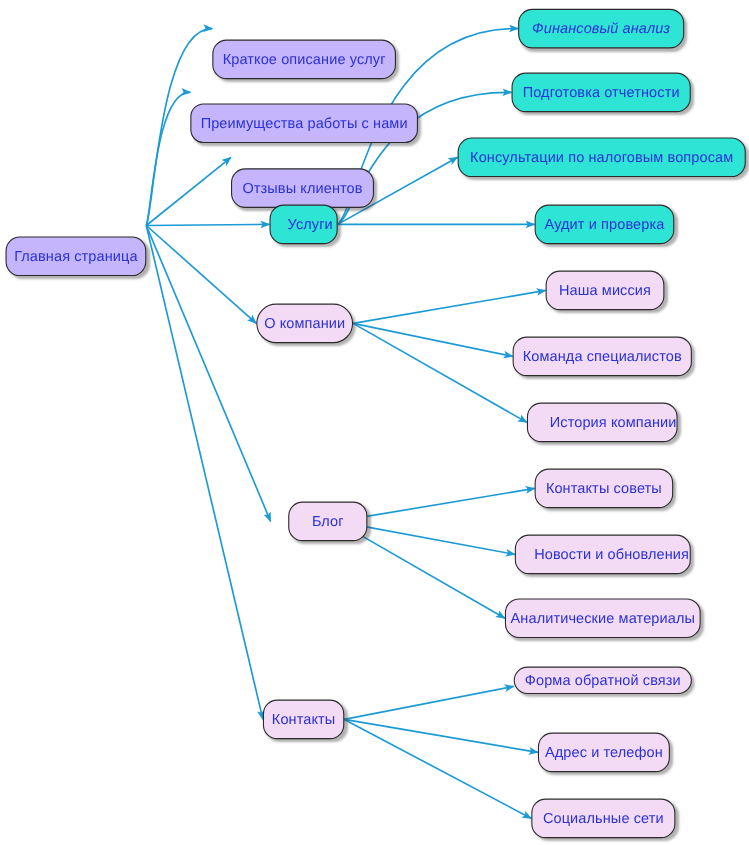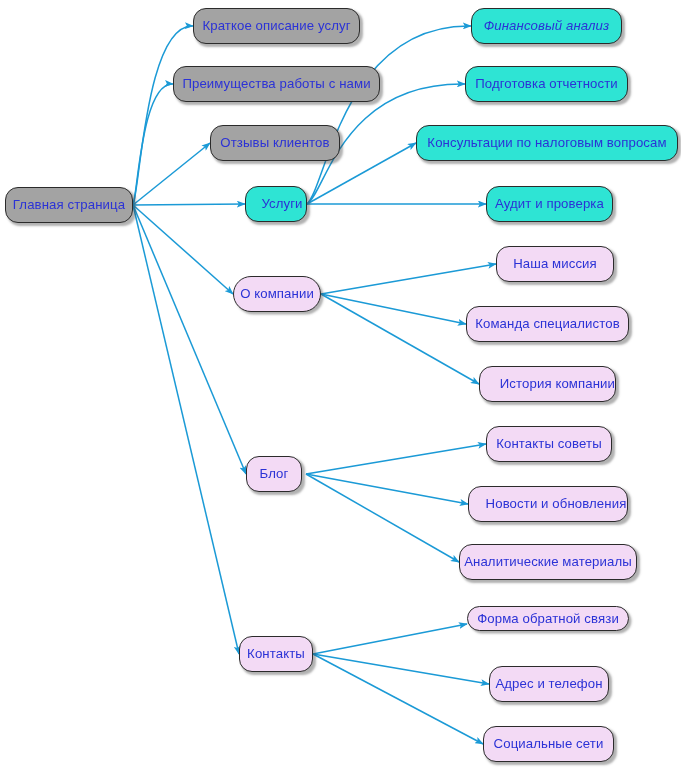--- a/index.html
+++ b/index.html
@@ -35,21 +35,21 @@
     justify-content: center;
     white-space: nowrap;
     font-size: 13.2px;
     letter-spacing: 0.1px;
     box-shadow: 2.5px 2.5px 2.2px rgba(60,60,60,0.40);
   }
   .node .node-label {
     display: block;
     line-height: 1;
   }
-  .fill-mint   { background: #a3a3a3; }
+  .fill-mint   { background: #c4b5fd; margin-top: 28px; }
   .fill-cyan   { background: #2ee4d4; }
   .fill-pink   { background: #f3daf5; }
   .text-blue   { color: #2b32d6; }
 </style>
 </head>
 <body>
 
 <div id="diagram-root">
   <svg id="edge-layer" viewBox="0 0 681 768" width="681" height="768" xmlns="http://www.w3.org/2000/svg">
     <defs>
@@ -80,21 +80,21 @@
         <path d="M313,654 L483,744" fill="none" stroke="#1b9ad6" stroke-width="1.5" marker-end="url(#arrowhead)"></path>
       </g>
   </svg>
   <div id="node-layer">
       <div class="node fill-mint" style="left: 5px; top: 187px; width: 128px; height: 36px;">
         <span class="node-label text-blue">Главная страница</span>
       </div>
       <div class="node fill-mint" style="left: 193px; top: 8px; width: 167px; height: 36px;">
         <span class="node-label text-blue">Краткое описание услуг</span>
       </div>
-      <div class="node fill-mint" style="left: 173px; top: 66px; width: 207px; height: 36px;">
+      <div class="node fill-mint" style="left: 173px; top: 66px; width: 207px; height: 36px; border-radius: 12px;">
         <span class="node-label text-blue">Преимущества работы с нами</span>
       </div>
       <div class="node fill-mint" style="left: 210px; top: 125px; width: 130px; height: 36px;">
         <span class="node-label text-blue">Отзывы клиентов</span>
       </div>
       <div class="node fill-cyan" style="left: 245px; top: 186px; width: 62px; height: 36px; padding-left: 12px;">
         <span class="node-label text-blue">Услуги</span>
       </div>
       <div class="node fill-cyan" style="left: 471px; top: 8px; width: 151px; height: 36px; font-style: italic;">
         <span class="node-label text-blue">Финансовый анализ</span>
@@ -104,30 +104,30 @@
       </div>
       <div class="node fill-cyan" style="left: 416px; top: 125px; width: 262px; height: 36px;">
         <span class="node-label text-blue">Консультации по налоговым вопросам</span>
       </div>
       <div class="node fill-cyan" style="left: 486px; top: 186px; width: 127px; height: 36px;">
         <span class="node-label text-blue">Аудит и проверка</span>
       </div>
       <div class="node fill-pink" style="left: 233px; top: 276px; width: 88px; height: 36px; border-radius: 18px;">
         <span class="node-label text-blue">О компании</span>
       </div>
-      <div class="node fill-pink" style="left: 496px; top: 246px; width: 118px; height: 36px;">
+      <div class="node fill-pink" style="left: 496px; top: 246px; width: 108px; height: 36px;">
         <span class="node-label text-blue">Наша миссия</span>
       </div>
       <div class="node fill-pink" style="left: 466px; top: 306px; width: 163px; height: 36px;">
         <span class="node-label text-blue">Команда специалистов</span>
       </div>
       <div class="node fill-pink" style="left: 479px; top: 366px; width: 137px; height: 36px; justify-content: flex-end;">
         <span class="node-label text-blue">История компании</span>
       </div>
-      <div class="node fill-pink" style="left: 246px; top: 456px; width: 56px; height: 36px;">
+      <div class="node fill-pink" style="left: 262px; top: 456px; width: 72px; height: 36px;">
         <span class="node-label text-blue">Блог</span>
       </div>
       <div class="node fill-pink" style="left: 486px; top: 426px; width: 126px; height: 36px;">
         <span class="node-label text-blue">Контакты советы</span>
       </div>
       <div class="node fill-pink" style="left: 468px; top: 486px; width: 160px; height: 36px; padding-left: 16px;">
         <span class="node-label text-blue">Новости и обновления</span>
       </div>
       <div class="node fill-pink" style="left: 459px; top: 544px; width: 178px; height: 36px;">
         <span class="node-label text-blue">Аналитические материалы</span>

